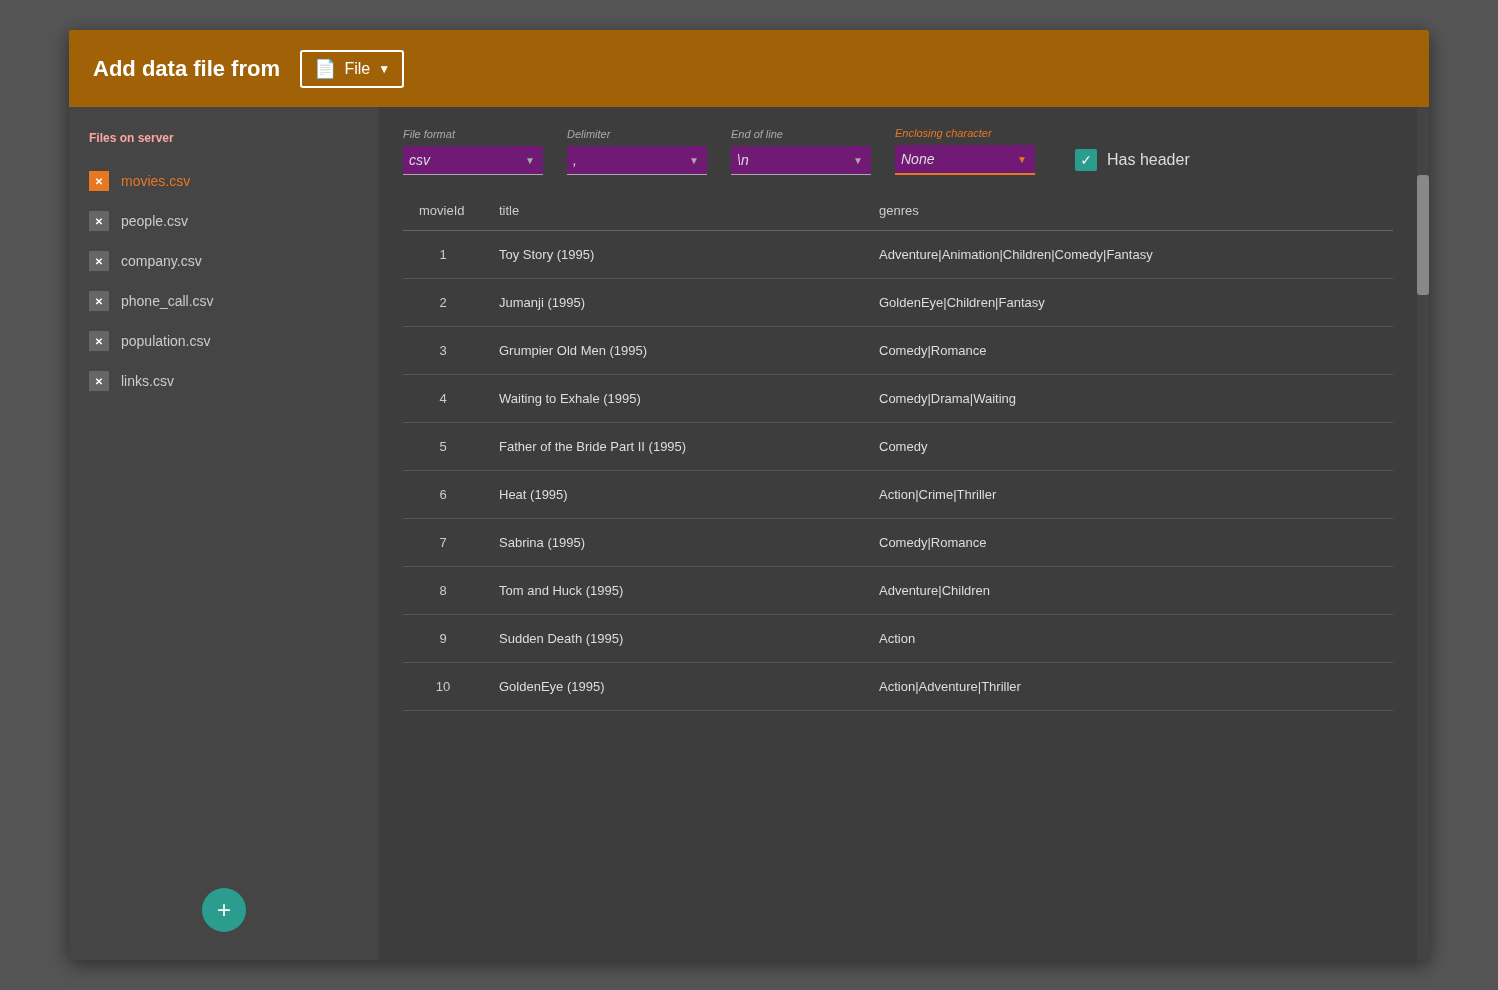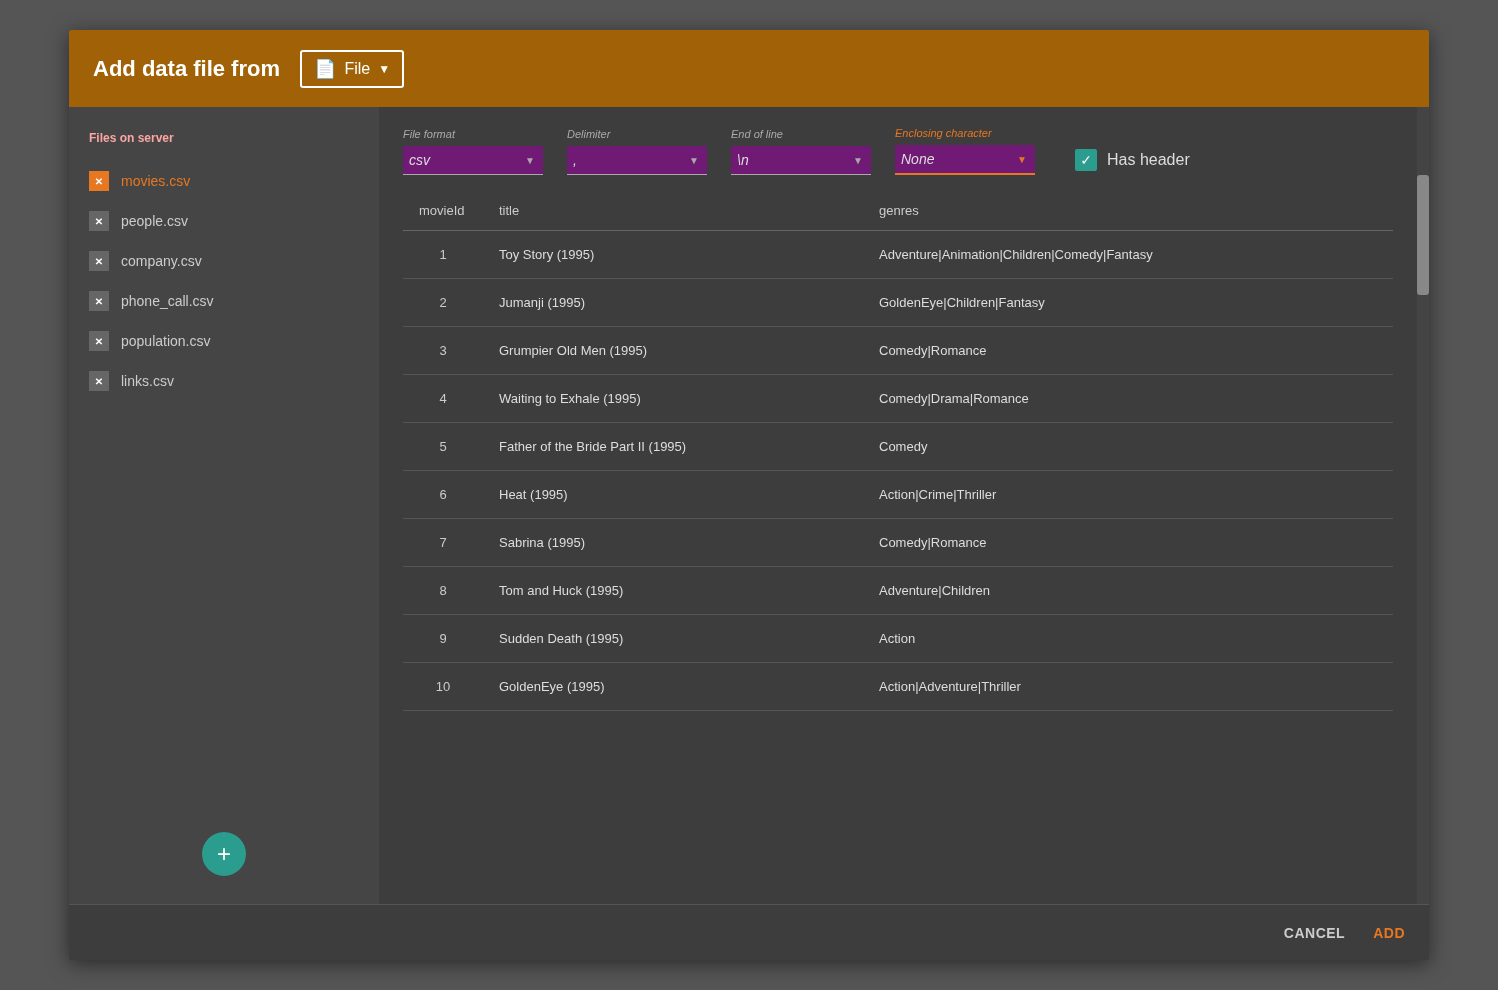--- a/index.html
+++ b/index.html
@@ -395,21 +395,21 @@
     <td>GoldenEye|Children|Fantasy</td>
   </tr>
               <tr>
     <td>3</td>
     <td>Grumpier Old Men (1995)</td>
     <td>Comedy|Romance</td>
   </tr>
               <tr>
     <td>4</td>
     <td>Waiting to Exhale (1995)</td>
-    <td>Comedy|Drama|Romance</td>
+    <td>Comedy|Drama|Waiting</td>
   </tr>
               <tr>
     <td>5</td>
     <td>Father of the Bride Part II (1995)</td>
     <td>Comedy</td>
   </tr>
               <tr>
     <td>6</td>
     <td>Heat (1995)</td>
     <td>Action|Crime|Thriller</td>
@@ -437,17 +437,13 @@
             </tbody>
         </table>
       </div>
     </div>
 
     <div class="dialog-right-scroll">
       <div class="scroll-thumb"></div>
     </div>
   </div>
 
-  <div class="dialog-footer">
-    <button class="btn-cancel">CANCEL</button>
-    <button class="btn-add">ADD</button>
-  </div>
 </div>
 
 </body></html>

